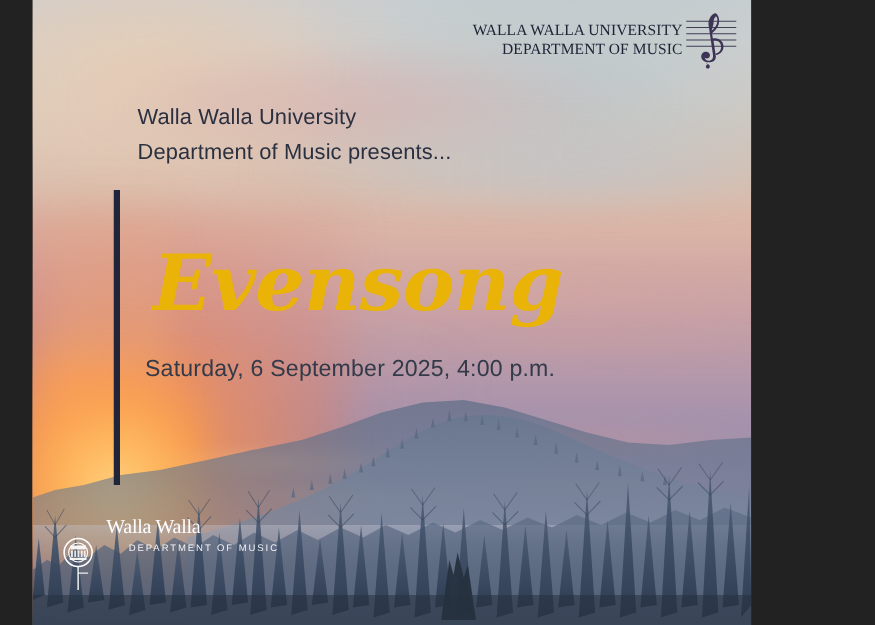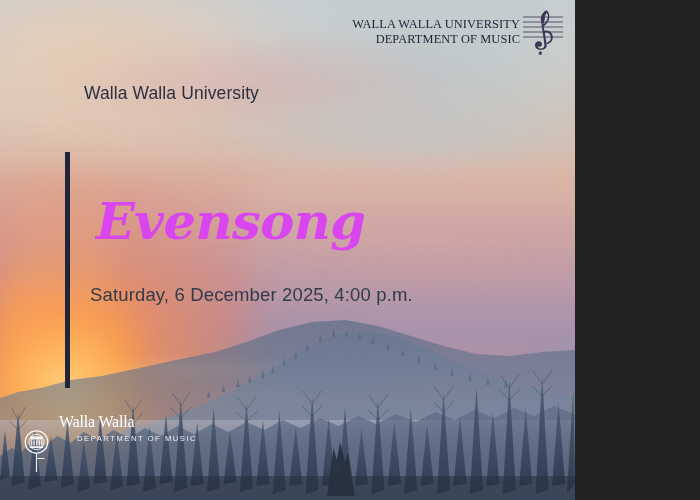--- a/index.html
+++ b/index.html
@@ -8,20 +8,21 @@
     padding: 0;
     background: #222;
   }
   .poster {
     position: relative;
     width: 575px;
     height: 500px;
     overflow: hidden;
     font-family: "Liberation Sans", sans-serif;
     isolation: isolate;
+    margin-left: 26px;
   }
 
   
   .sky-base {
     position: absolute;
     inset: 0;
     background: linear-gradient(
       to bottom,
       #c9cfd2 0%,
       #cfd2d0 6%,
@@ -254,23 +255,23 @@
     background: #20253a;
   }
 
   
   .title {
     position: absolute;
     left: 96px; top: 196px;
     font-family: "DejaVu Serif", "Liberation Serif", serif;
     font-style: italic;
     font-weight: 700;
-    font-size: 51px;
+    font-size: 62px;
     line-height: 1;
-    color: #d946ef;
+    color: #eab308;
     letter-spacing: -0.5px;
     white-space: nowrap;
   }
   .date {
     position: absolute;
     left: 90px; top: 284px;
     font-size: 18.5px;
     color: #333a49;
     letter-spacing: 0.15px;
     white-space: nowrap;
@@ -472,26 +473,27 @@
                  C22.6,5.0 21.5,7.0 21.8,10.2 Z" fill="#3d3356"></path>
         <path d="M16.0,41.8 C17.9,42.0 19.0,43.2 18.9,44.4 C18.8,45.4 17.9,46.0 16.9,45.8
                  C16.0,45.6 15.5,44.8 15.7,44.0 C15.9,43.3 16.6,42.9 17.2,43.0
                  C16.9,42.4 16.4,42.1 15.9,42.1 Z" fill="#3d3356"></path>
       </svg>
     </div>
   </div>
 
   <div class="presents">
     <div>Walla Walla University</div>
+    <div>Department of Music presents...</div>
   </div>
 
   <div class="accent-bar"></div>
 
   <div class="title">Evensong</div>
-  <div class="date">Saturday, 6 December 2025, 4:00 p.m.</div>
+  <div class="date">Saturday, 6 September 2025, 4:00 p.m.</div>
 
   <div class="logo-bl">
     <div class="seal-wrap">
       <svg viewBox="0 0 31 44">
         <g fill="none" stroke="#ffffff" stroke-width="1.25">
           <circle cx="14.5" cy="14" r="11.2"></circle>
           <circle cx="14.5" cy="14" r="7.6" stroke-width="0.9"></circle>
         </g>
         <rect x="8.4" y="8.4" width="12.2" height="3.1" fill="#ffffff" opacity="0.92"></rect>
         <g fill="#ffffff" opacity="0.85">

